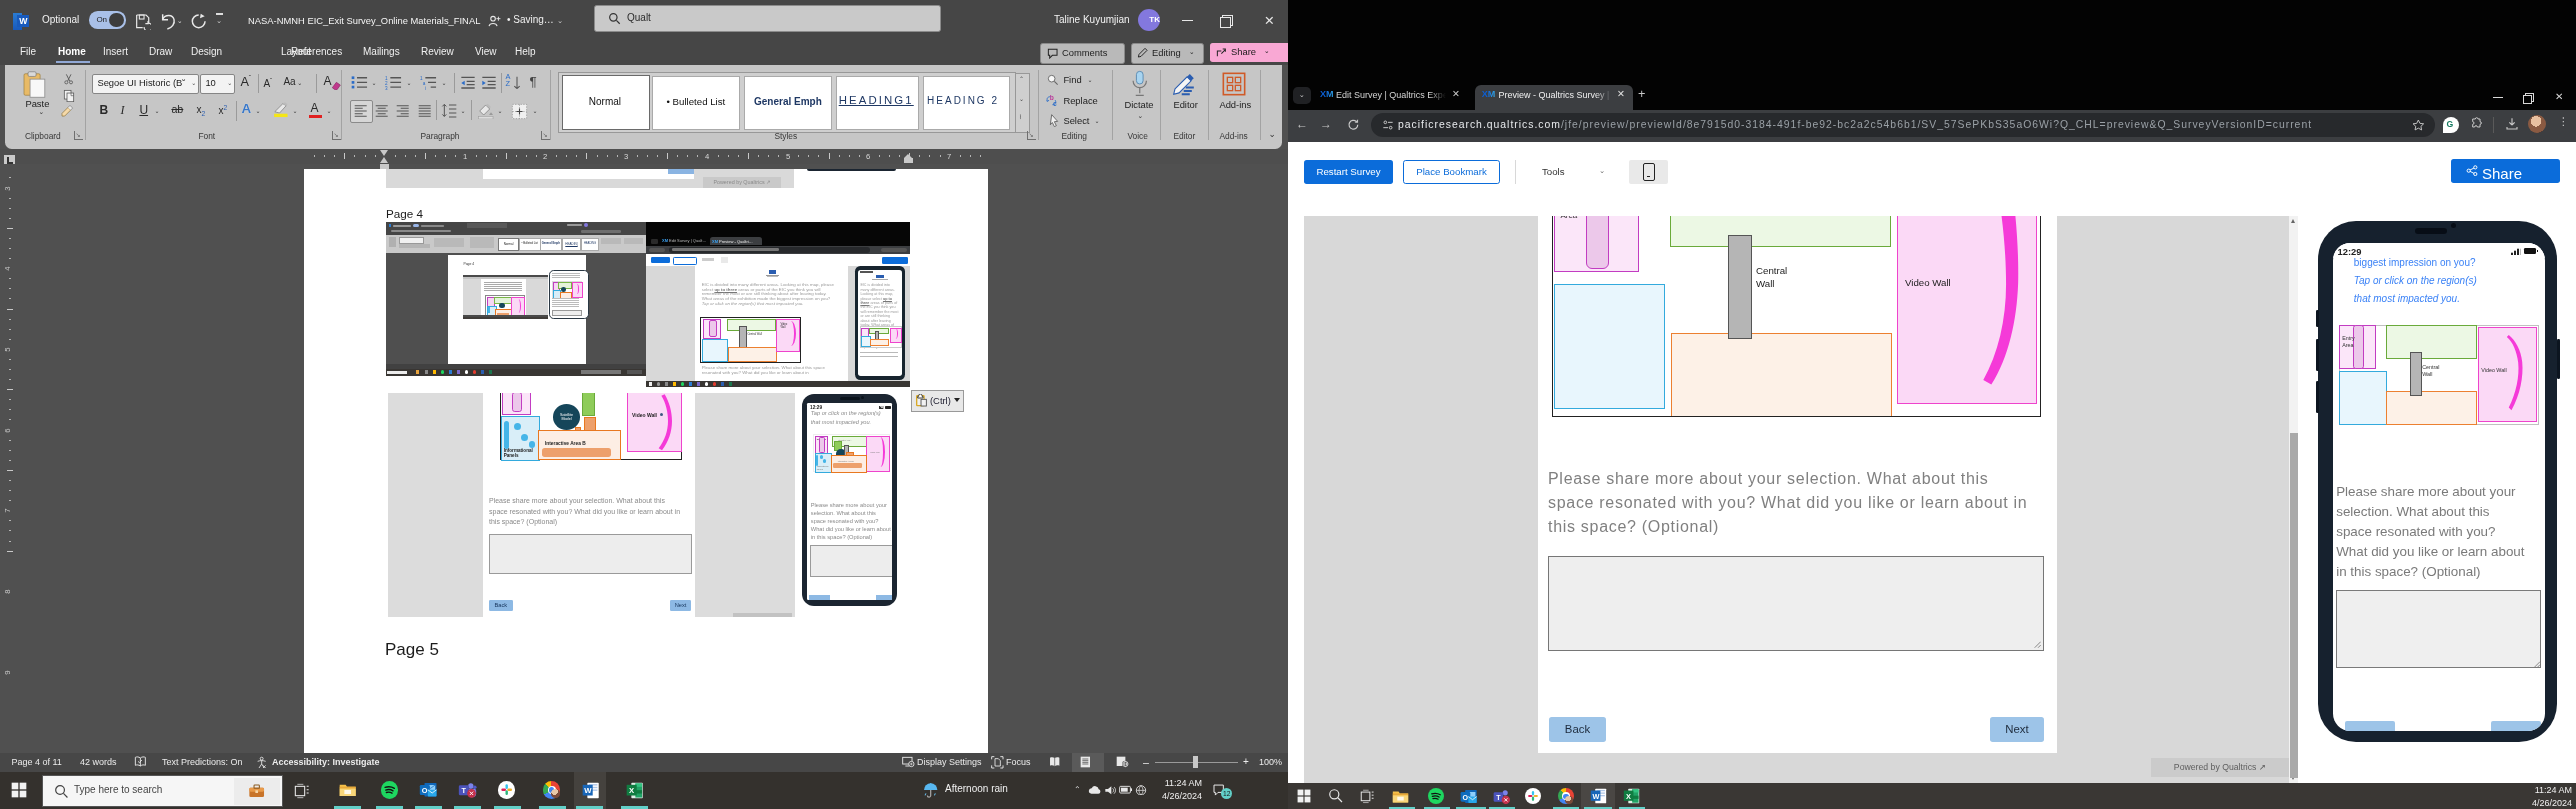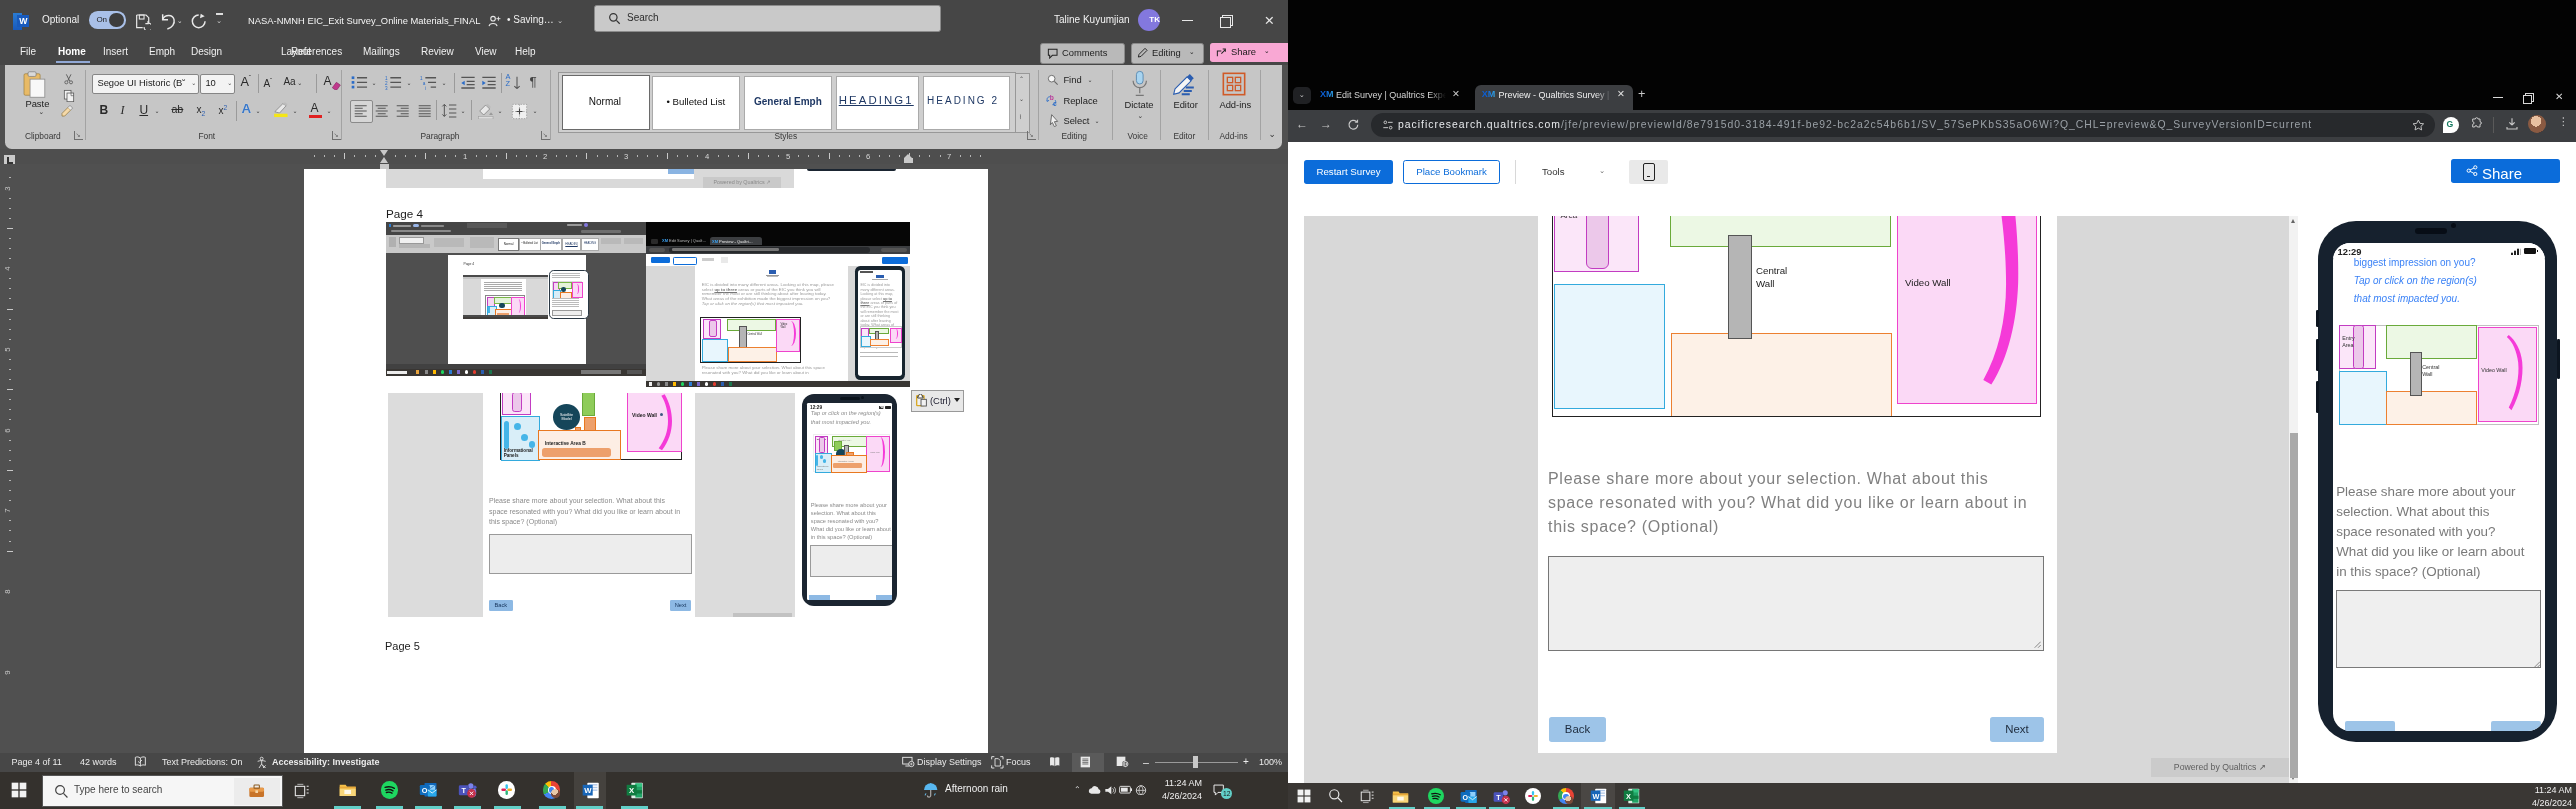--- a/index.html
+++ b/index.html
@@ -54,35 +54,35 @@
         <path d="M17 4v6M14 7h6" stroke="#e8e8e8" stroke-width="1.4"></path>
       </svg>
     <div class="abs" style="left:507px;top:14px;color:#f0f0f0;font-size:10px;">• Saving…</div>
     <div class="abs" style="left:557px;top:16px;color:#ddd;font-size:7.4px;">⌄</div>
 
     <div class="abs" style="left:594px;top:5.4px;width:345px;height:25px;background:#c9c9c9;border:0.7px solid #8b8b8b;border-radius:2.7px;">
       <svg class="abs" style="left:12.7px;top:5.4px" width="13.4" height="13.4" viewBox="0 0 20 20">
           <circle cx="8" cy="8" r="5.5" fill="none" stroke="#333" stroke-width="1.8"></circle>
           <path d="M12.5 12.5l5 5" stroke="#333" stroke-width="1.8"></path>
         </svg>
-      <div class="abs" style="left:32px;top:5.4px;color:#2c2c2c;font-size:10px;">Search</div>
+      <div class="abs" style="left:32px;top:5.4px;color:#2c2c2c;font-size:10px;">Qualt</div>
     </div>
 
     <div class="abs" style="left:1054px;top:14px;color:#f2f2f2;font-size:10px;">Taline Kuyumjian</div>
     <div class="abs" style="left:1138px;top:8.7px;width:22px;height:22px;border-radius:50%;background:#8378de;color:#fff;font-size:8px;text-align:right;line-height:22px;font-weight:bold;">TK</div>
     <div class="abs" style="left:1182px;top:20px;width:10.7px;height:1.3px;background:#e8e8e8;"></div>
     <div class="abs" style="left:1222px;top:15.4px;width:8.7px;height:8.7px;border:1px solid #e8e8e8;background:#464646;"></div>
     <div class="abs" style="left:1220px;top:17.4px;width:8.7px;height:8.7px;border:1px solid #e8e8e8;background:#464646;"></div>
     <div class="abs" style="left:1264px;top:13.4px;color:#e8e8e8;font-size:12.7px;">✕</div>
 
     <div class="abs" style="top:46px;color:#f0f0f0;font-size:10px;">
       <div class="abs" style="left:20px;">File</div>
       <div class="abs" style="left:58px;font-weight:bold;color:#fff;">Home</div>
       <div class="abs" style="left:103px;">Insert</div>
-      <div class="abs" style="left:149px;">Emph</div>
+      <div class="abs" style="left:149px;">Draw</div>
       <div class="abs" style="left:191px;">Design</div>
       <div class="abs" style="left:241px;padding-left:40px;">Layout</div>
       <div class="abs" style="left:291px;">References</div>
       <div class="abs" style="left:363px;">Mailings</div>
       <div class="abs" style="left:421px;">Review</div>
       <div class="abs" style="left:475px;">View</div>
       <div class="abs" style="left:515px;">Help</div>
     </div>
     <div class="abs" style="left:56px;top:61px;width:34px;height:2px;background:#92a9d6;"></div>
 
@@ -711,21 +711,21 @@
       <div class="abs" style="left:911px;top:226px;width:51px;height:19.5px;background:#e8e8e8;border:0.7px solid #999;">
         <svg class="abs" style="left:4px;top:3.4px" width="11.4" height="12.7" viewBox="0 0 17 19">
             <rect x="1" y="2.5" width="11" height="15" rx="1" fill="#f0f0f0" stroke="#d8a825" stroke-width="2"></rect>
             <path d="M4 3.5v-1a2.5 2.5 0 0 1 5 0v1h1.5v2.5h-8v-2.5z" fill="#fff" stroke="#333" stroke-width="1.4"></path>
             <rect x="7.5" y="8" width="8" height="10" fill="#f2f2f2" stroke="#555" stroke-width="1.4"></rect>
           </svg>
         <div class="abs" style="left:18px;top:4px;font-size:9.4px;color:#223;">(Ctrl)</div>
         <div class="abs" style="left:42px;top:7.4px;width:0;height:0;border-left:3.4px solid transparent;border-right:3.4px solid transparent;border-top:4.7px solid #222;"></div>
       </div>
 
-      <div class="abs" style="left:385px;top:476px;font-size:11px;color:#1c1c1c;">Page 5</div>
+      <div class="abs" style="left:385px;top:476px;font-size:17px;color:#1c1c1c;">Page 5</div>
     </div>
 
     <div class="abs" id="status" style="left:0;top:753px;width:1288px;height:19.5px;background:#474747;color:#ececec;font-size:9px;">
       <div class="abs" style="left:11.4px;top:4px;">Page 4 of 11</div>
       <div class="abs" style="left:80px;top:4px;">42 words</div>
       <svg class="abs" style="left:134px;top:3.4px" width="12.7" height="12" viewBox="0 0 19 18">
           <path d="M9.5 3C7 1 4 1 2 2v12c2-1 5-1 7.5 1 2.5-2 5.5-2 7.5-1V2c-2-1-5-1-7.5 1z" fill="none" stroke="#e8e8e8" stroke-width="1.4"></path>
           <path d="M9.5 3v12" stroke="#e8e8e8" stroke-width="1.4"></path>
           <path d="M6 8l2 2 4-4" fill="none" stroke="#e8e8e8" stroke-width="1.3"></path>
         </svg>

